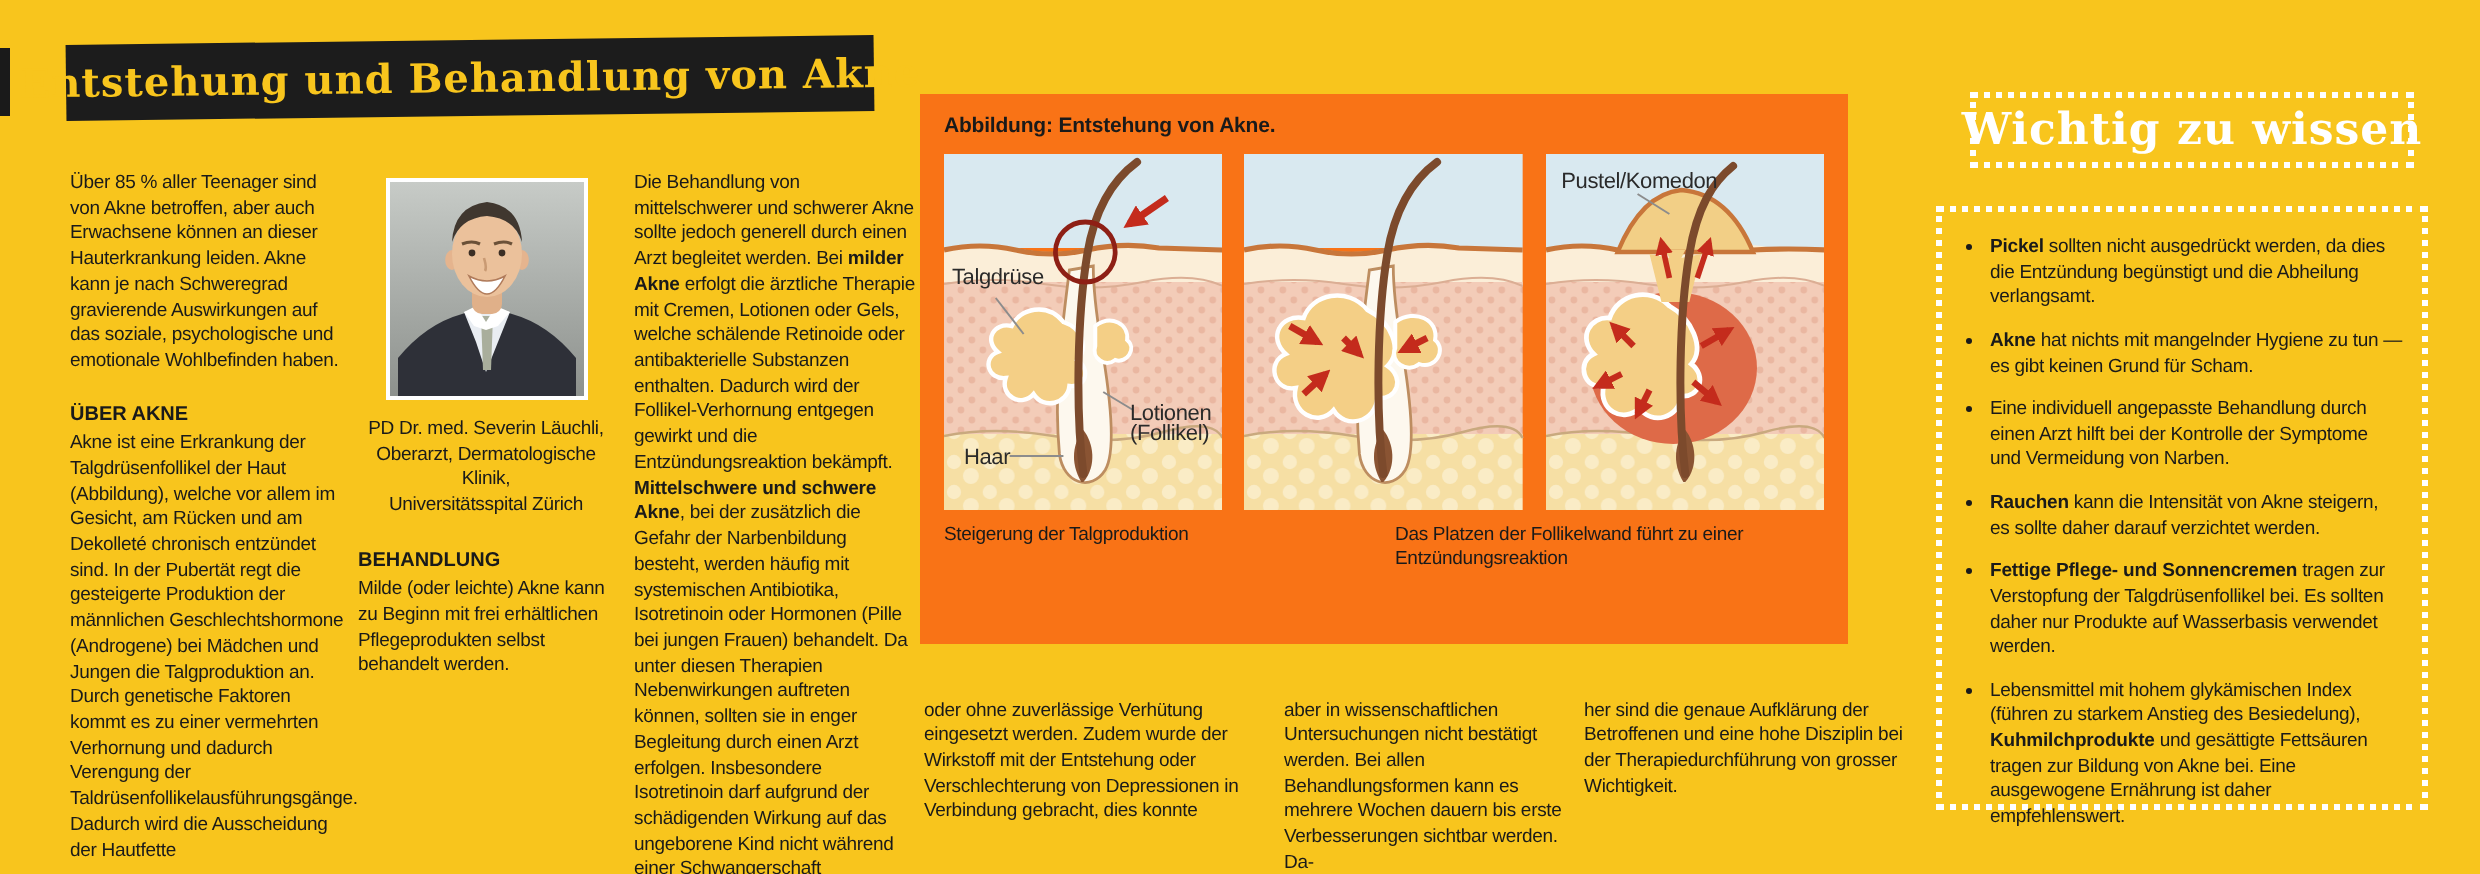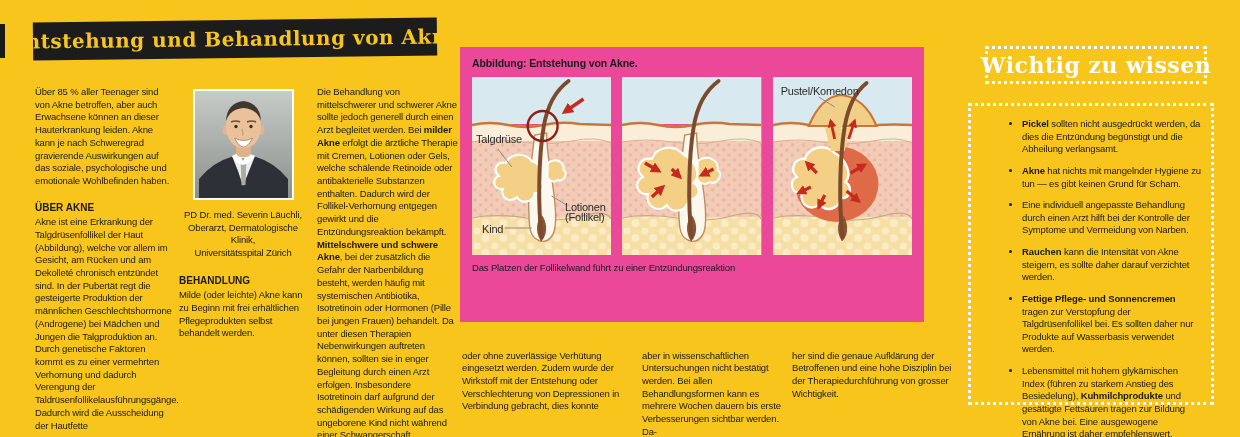--- a/index.html
+++ b/index.html
@@ -35,21 +35,21 @@
   .photo{
     display:block;width:97px;height:107px;margin:3px auto 9px auto;
     border:2px solid #FFF;box-sizing:content-box;
   }
   .doc-caption{font-weight:normal;text-align:center;white-space:pre-line;margin:0 0 14px 0 !important;}
   b{font-weight:bold;letter-spacing:-.1px;}
 
   
   .figure-box{
     position:absolute;left:460px;top:47px;width:464px;height:275px;
-    background:#ec4899;box-sizing:border-box;padding:10px 12px 0 12px;
+    background:#f97316;box-sizing:border-box;padding:10px 12px 0 12px;
   }
   .figure-title{font-size:10.5px;font-weight:bold;margin:0 0 8px 0;letter-spacing:-.1px;}
   .panels,.captions{display:flex;gap:11px;}
   .panel{position:relative;flex:1 1 0;height:178px;overflow:hidden;}
   .panel svg{display:block;width:100%;height:100%;}
   .dlabel{
     position:absolute;font-size:11px;line-height:1.1;color:#2A2A2A;
     letter-spacing:-.2px;white-space:nowrap;
   }
   .captions{margin-top:7px;}
@@ -63,21 +63,21 @@
   }
   .wzw-title span{
     font-family:"DejaVu Serif",serif;font-weight:bold;font-size:22px;
     color:#FFFFFF;letter-spacing:.5px;white-space:nowrap;
   }
   .wzw-box{
     position:absolute;left:968px;top:103px;width:246px;height:302px;
     border:3px dotted #FFF;box-sizing:border-box;padding:12px 10px 6px 8px;
   }
   .wzw-box ul{margin:0;padding:0 0 0 16px;list-style:disc;}
-  .wzw-box li{font-size:9.5px;line-height:1.33;letter-spacing:-.15px;margin-bottom:9px;margin-left:27px;}
+  .wzw-box li{font-size:9.5px;line-height:1.33;letter-spacing:-.15px;margin-bottom:9px;}
 </style>
 </head>
 <body>
 
 <svg width="0" height="0" style="position:absolute" aria-hidden="true">
   <defs>
     <pattern id="dermisDots" width="11" height="10" patternUnits="userSpaceOnUse">
       <rect width="11" height="10" fill="#F3CCB8"></rect>
       <circle cx="3" cy="3" r="1.7" fill="#EAB7A1"></circle>
       <circle cx="8.5" cy="8" r="1.7" fill="#EAB7A1"></circle>
@@ -158,21 +158,21 @@
         <path d="M76,86 C84,80 93,85 92,93 C97,97 92,105 86,103 C81,107 74,102 76,96 Z" fill="#F4CF86" stroke="#FFFFFF" stroke-width="2"></path>
         <path d="M69,164 C63,154 65,144 70,138 C75,144 77,156 70,164 Z" fill="#8A5433"></path>
         <path d="M70,160 C66,128 67,80 72,50 C76,26 86,12 97,4" stroke="#7C4A2C" stroke-width="4" fill="none" stroke-linecap="round"></path>
         <circle cx="71" cy="49" r="15" fill="none" stroke="#8E1F15" stroke-width="2.4"></circle>
         <path d="M112,22 L93,35" stroke="#C42B1C" stroke-width="3.6" marker-end="url(#arr)"></path>
         <path d="M26,72 L40,90" stroke="#8C8C8C" stroke-width="1"></path>
         <path d="M33,151 L60,151" stroke="#8C8C8C" stroke-width="1"></path>
         <path d="M95,128 L80,119" stroke="#8C8C8C" stroke-width="1"></path>
       </svg>
       <span class="dlabel" style="left:4px;top:56px;">Talgdrüse</span>
-      <span class="dlabel" style="left:10px;top:146px;">Kind</span>
+      <span class="dlabel" style="left:10px;top:146px;">Haar</span>
       <span class="dlabel" style="left:93px;top:124px;">Lotionen</span>
       <span class="dlabel" style="left:93px;top:134px;">(Follikel)</span>
     </div>
 
     <div class="panel">
       <svg viewBox="0 0 140 178" preserveAspectRatio="none" role="img">
         <rect x="0" y="0" width="140" height="47" fill="#D9E9F0"></rect>
         <path d="M0,47 Q18,43 36,47 T72,47 T108,46 T140,47 L140,66 L0,66 Z" fill="#FBEED8"></path>
         <rect x="0" y="64" width="140" height="77" fill="url(#dermisDots)"></rect>
         <rect x="0" y="140" width="140" height="38" fill="url(#fatBlobs)"></rect>
@@ -213,20 +213,21 @@
         <path d="M78,96 L92,88" stroke="#C42B1C" stroke-width="3.2" marker-end="url(#arr)"></path>
         <path d="M62,62 L58,44" stroke="#C42B1C" stroke-width="2.8" marker-end="url(#arr)"></path>
         <path d="M76,62 L82,44" stroke="#C42B1C" stroke-width="2.8" marker-end="url(#arr)"></path>
         <path d="M46,20 L62,30" stroke="#8C8C8C" stroke-width="1"></path>
       </svg>
       <span class="dlabel" style="left:8px;top:8px;">Pustel/Komedon</span>
     </div>
   </div>
 
   <div class="captions">
+    <p>Steigerung der Talgproduktion</p>
     <p>Das Platzen der Follikelwand führt zu einer Entzündungsreaktion</p>
   </div>
 </div>
 
 <div class="subcol" id="col4">
   <p>oder ohne zuverlässige Verhütung eingesetzt werden. Zudem wurde der Wirkstoff mit der Entstehung oder Verschlechterung von Depressionen in Verbindung gebracht, dies konnte</p>
 </div>
 <div class="subcol" id="col5">
   <p>aber in wissenschaftlichen Untersuchungen nicht bestätigt werden. Bei allen Behandlungsformen kann es mehrere Wochen dauern bis erste Verbesserungen sichtbar werden. Da-</p>
 </div>

